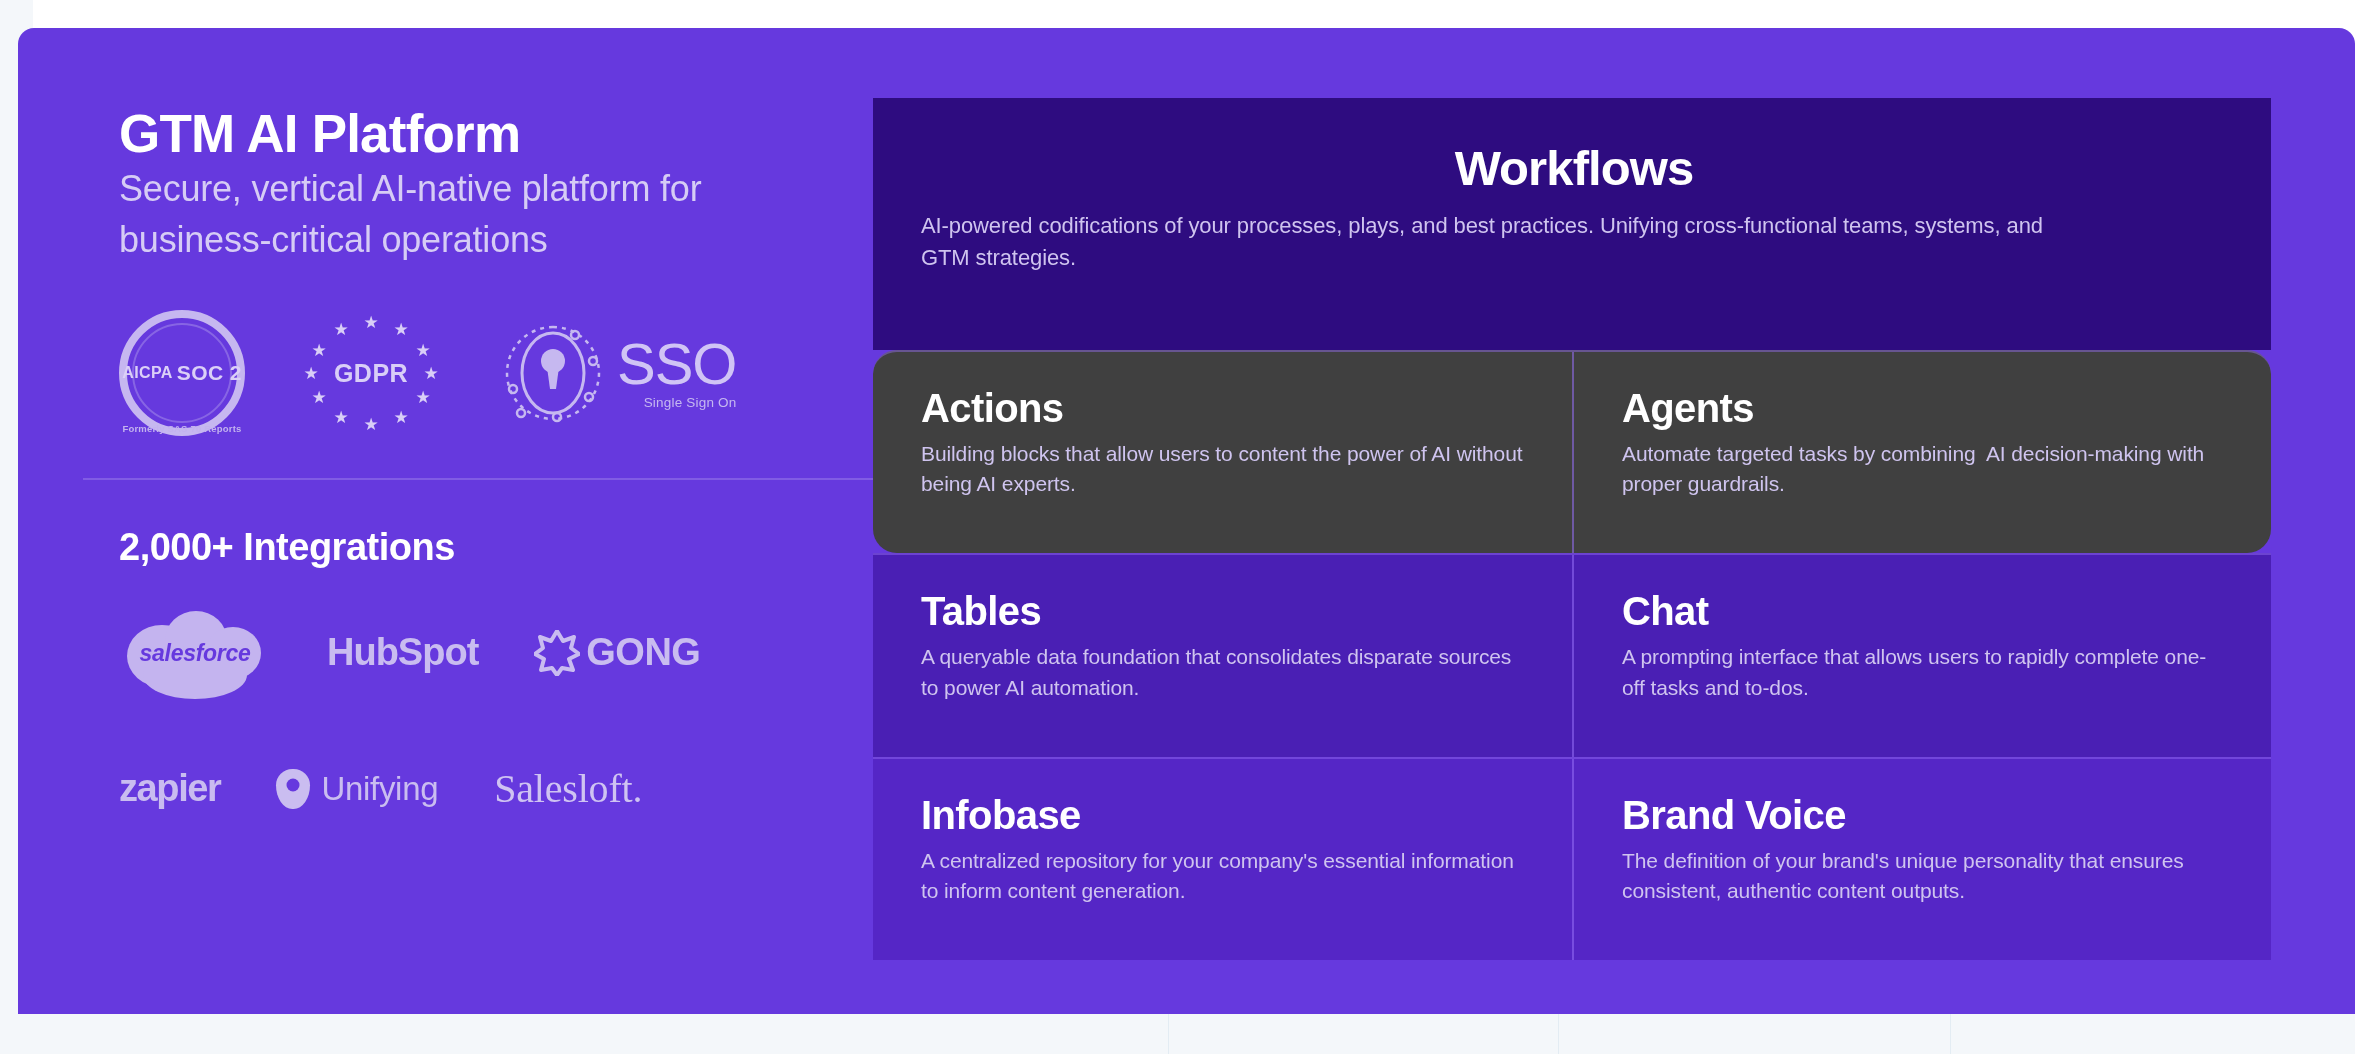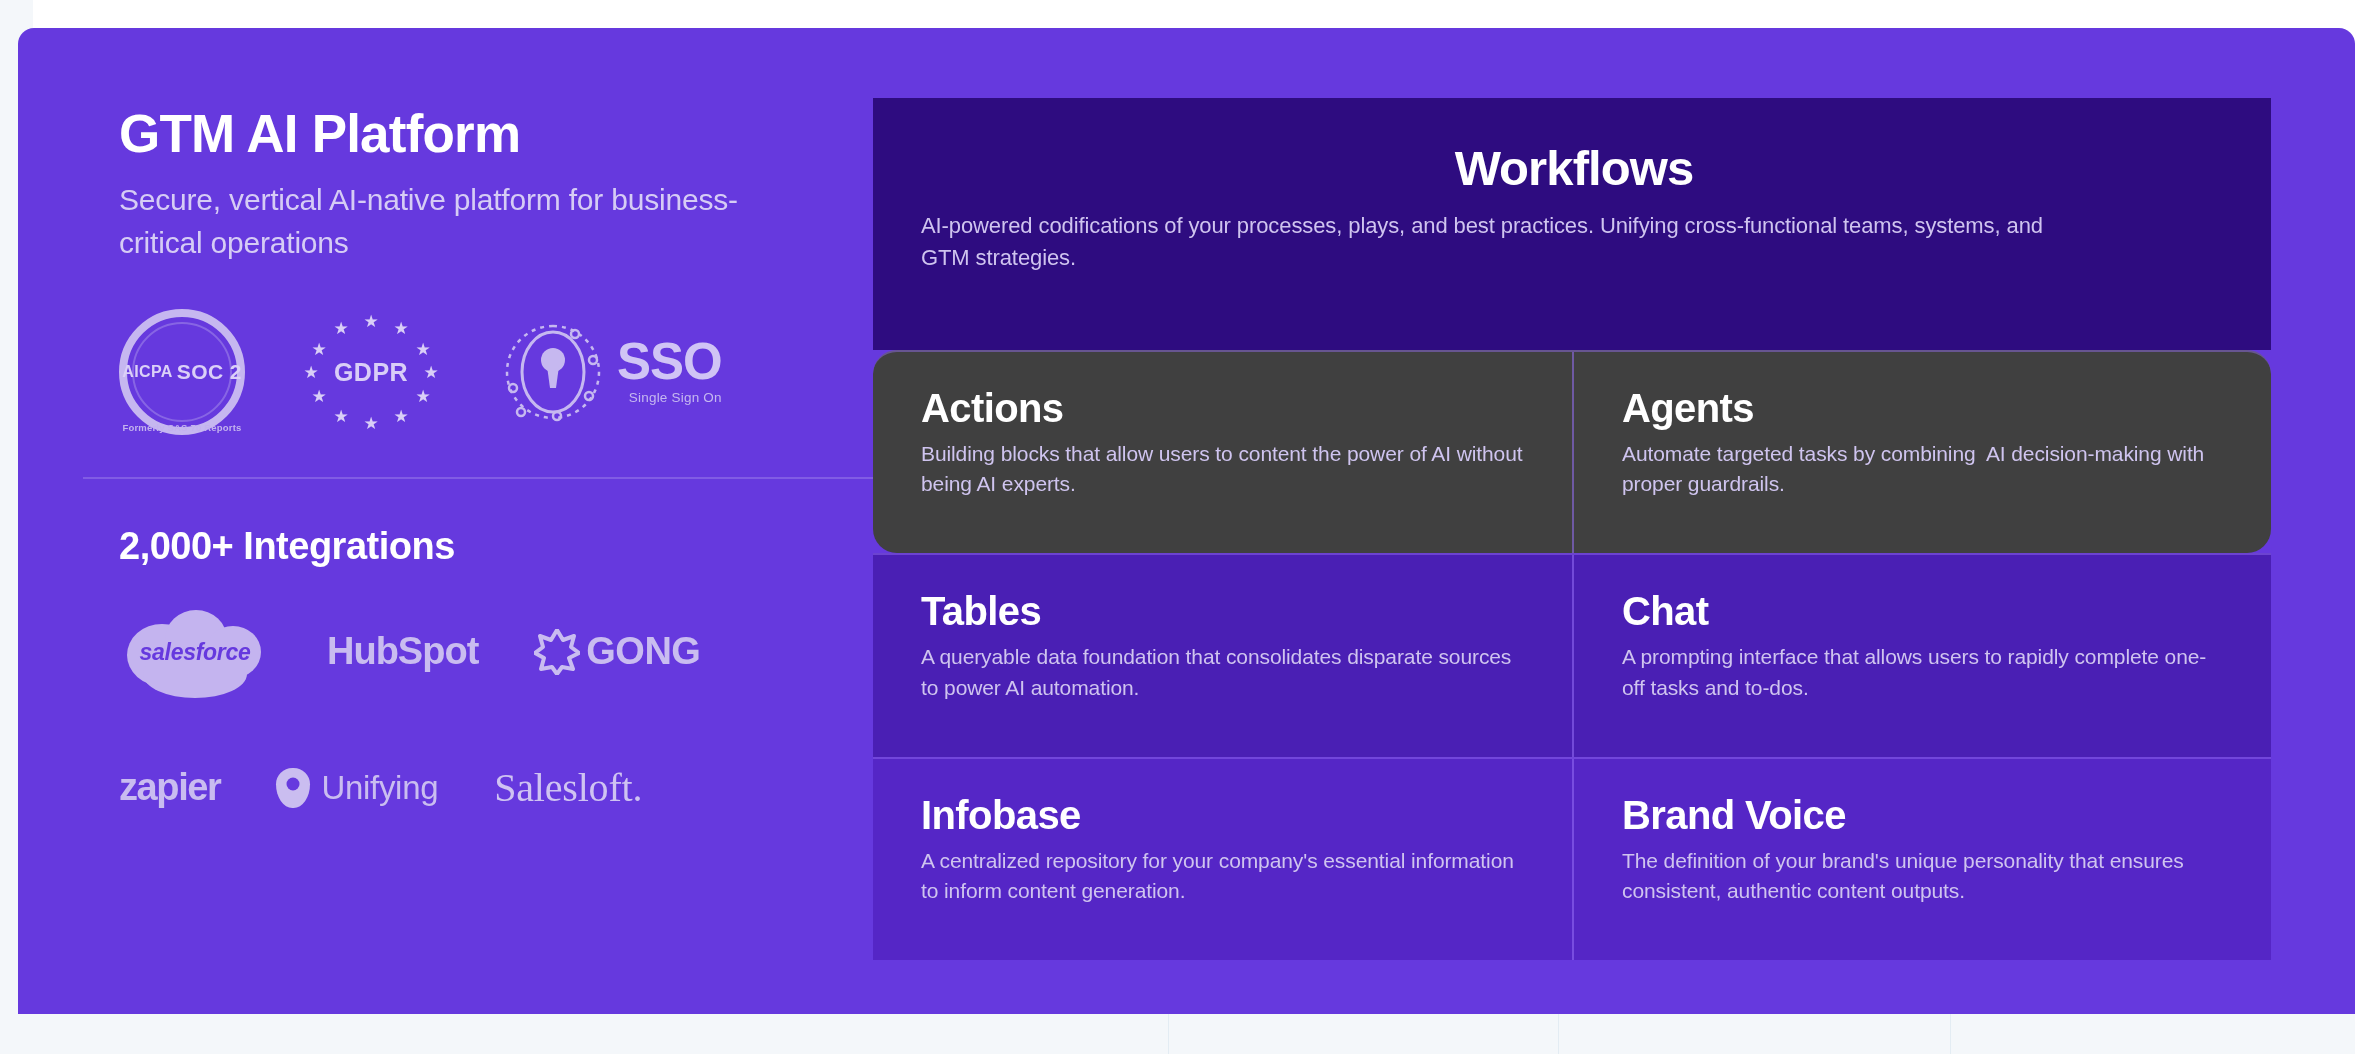--- a/index.html
+++ b/index.html
@@ -56,22 +56,21 @@
 
   .headline {
     font-size: 53px;
     font-weight: 700;
     color: #ffffff;
     letter-spacing: -0.8px;
     line-height: 1.12;
   }
 
   .subhead {
-    margin-top: 16px;
-    font-size: 30px;
+    font-size: 36px;
     font-weight: 400;
     color: #d6ccf5;
     line-height: 1.42;
     letter-spacing: -0.2px;
     max-width: 620px;
   }
 
   
   .badges {
     margin-top: 44px;
@@ -138,21 +137,21 @@
   }
 
   .sso {
     display: flex;
     align-items: center;
     gap: 8px;
   }
   .sso .lock-wrap { width: 112px; height: 112px; }
   .sso .word { display: flex; flex-direction: column; align-items: flex-end; }
   .sso .word .big {
-    font-size: 51px; font-weight: 700; color: #d9d0f7;
+    font-size: 58px; font-weight: 400; color: #d9d0f7;
     letter-spacing: -1px; line-height: .95;
   }
   .sso .word .small {
     font-size: 13.5px; font-weight: 400; color: #cdc2f2;
     letter-spacing: .2px; margin-top: 4px;
   }
 
   .hr {
     margin: 42px 0 0 0;
     width: 1115px;

